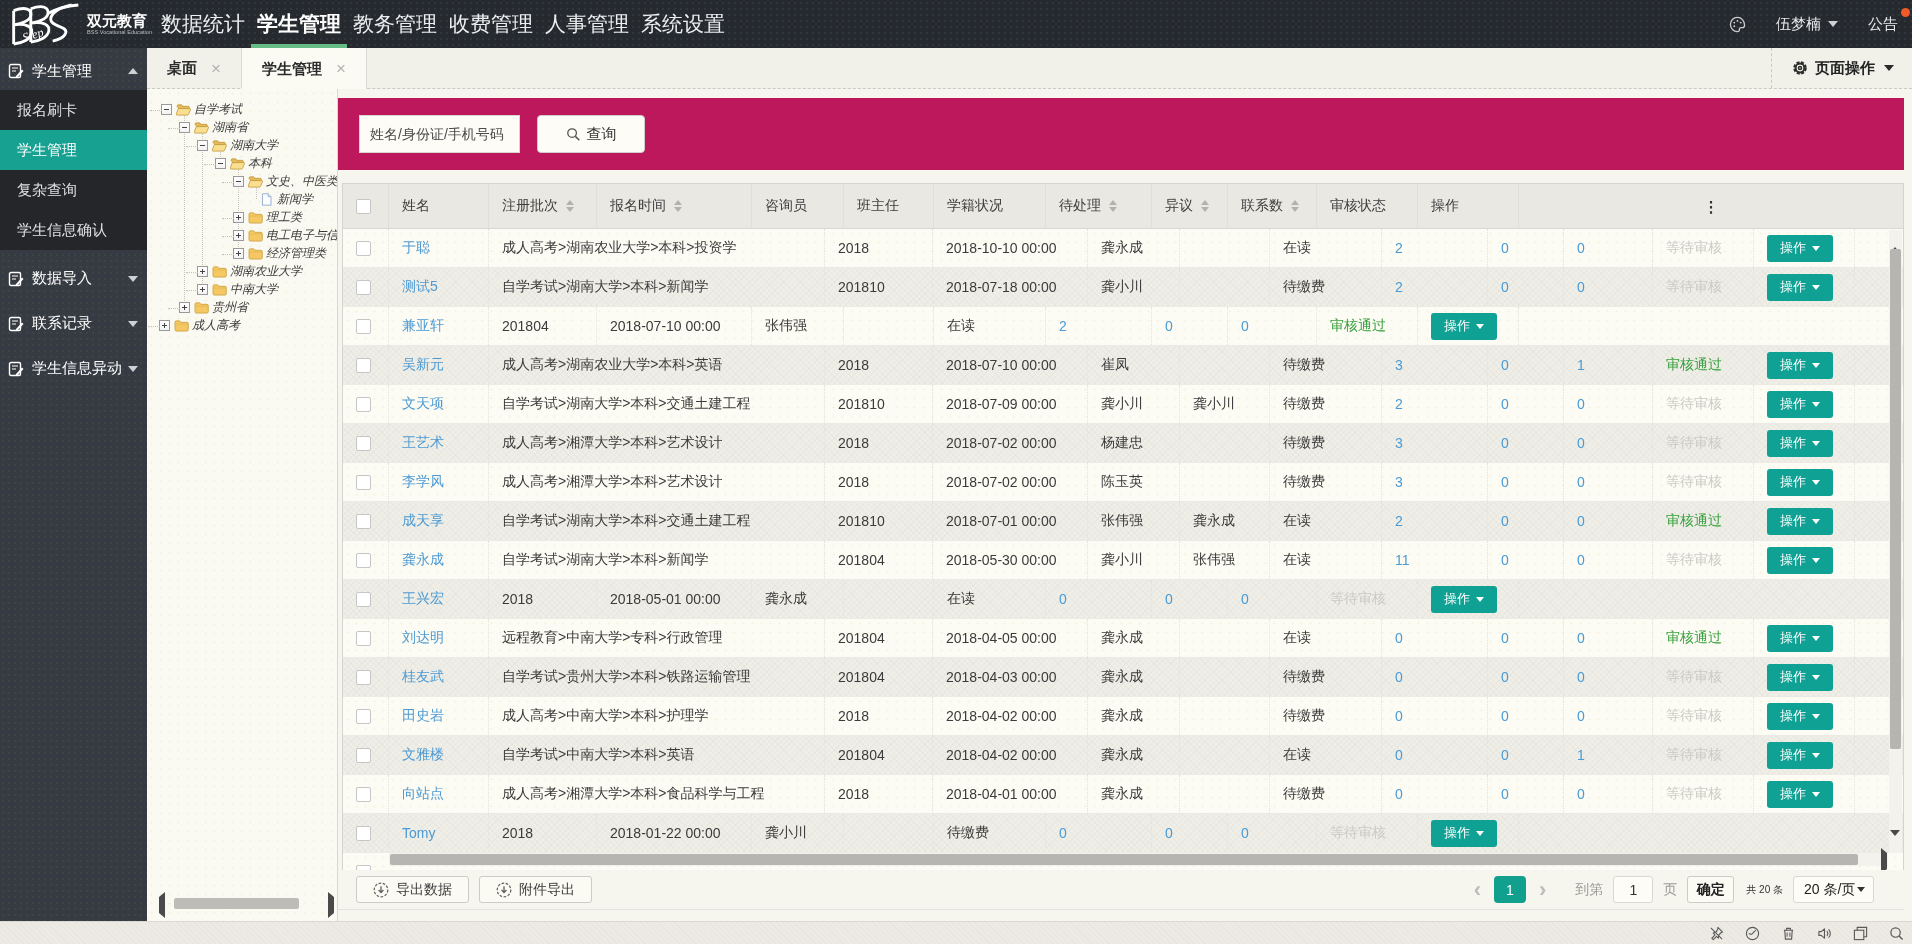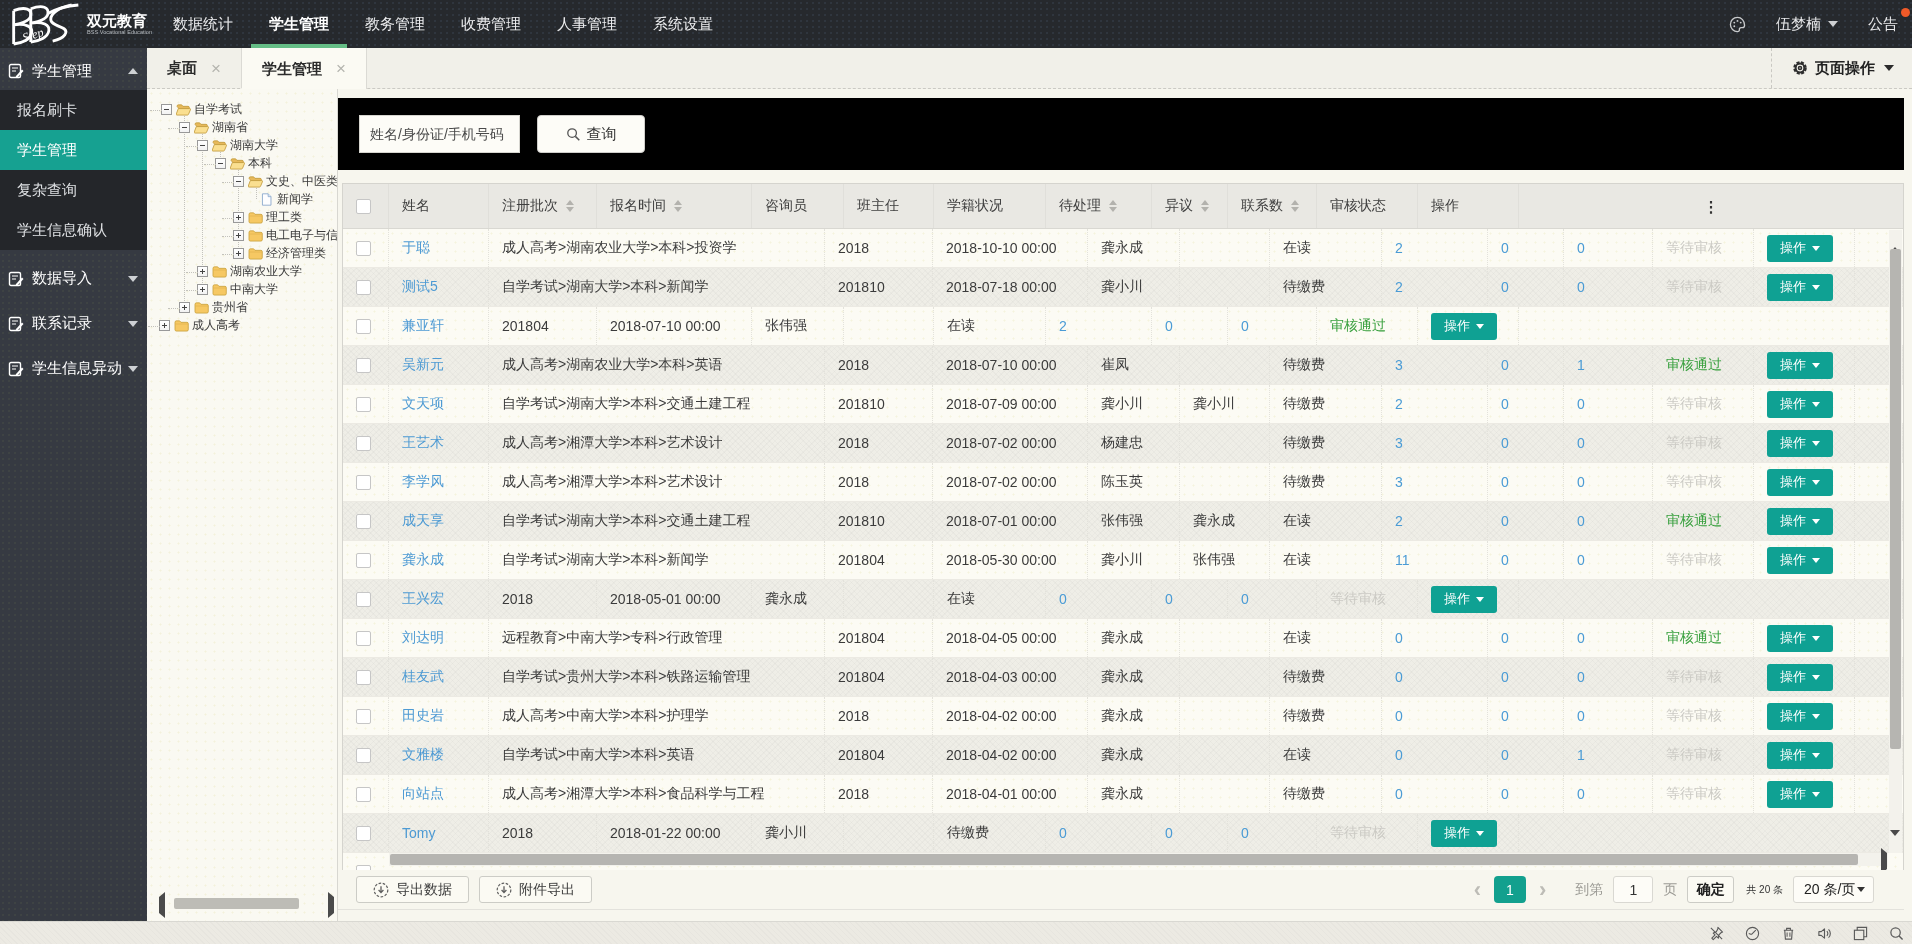--- a/index.html
+++ b/index.html
@@ -11,21 +11,21 @@
   
   .navbar { position:absolute; left:0; top:0; width:1912px; height:48px; background:#26292d;
             background-image:radial-gradient(rgba(90,110,140,.18) 0.8px, transparent 1.1px); background-size:6px 6px;
             display:flex; align-items:center; }
   .brand { display:flex; align-items:center; width:155px; flex:0 0 auto; padding-left:7px; }
   .brand-mark { width:78px; height:46px; flex:0 0 auto; }
   .brand-text { margin-left:2px; }
   .brand-name { color:#fff; font-size:15px; font-weight:bold; line-height:17px; white-space:nowrap; }
   .brand-sub { color:#b7bbbf; font-size:7px; transform:scale(.8); transform-origin:left top; white-space:nowrap; }
   .nav-items { display:flex; height:48px; flex:0 0 auto; }
-  .nav-item { width:96px; height:48px; line-height:48px; text-align:center; color:#edeef0; font-size:15px; position:relative; cursor:pointer; }
+  .nav-item { width:96px; height:48px; line-height:48px; text-align:center; color:#edeef0; font-size:21px; position:relative; cursor:pointer; }
   .nav-item.active { font-weight:bold; color:#fff; }
   .nav-item.active::after { content:""; position:absolute; left:0; bottom:0; width:96px; height:4px; background:#65bd85; }
   .nav-right { margin-left:auto; display:flex; align-items:center; height:48px; padding-right:4px; }
   .icon-palette { width:17px; height:17px; margin-right:30px; }
   .nav-user { color:#e9eaec; font-size:15px; display:flex; align-items:center; cursor:pointer; }
   .caret-down { display:inline-block; width:0; height:0; border-left:5px solid transparent; border-right:5px solid transparent; border-top:6px solid #cfd1d4; margin-left:7px; }
   .nav-notice { position:relative; color:#e9eaec; font-size:15px; margin-left:30px; padding-right:10px; cursor:pointer; }
   .notice-dot { position:absolute; right:-2px; top:-7px; width:9px; height:9px; border-radius:50%; background:#f05a28; }
 
   
@@ -45,40 +45,40 @@
   .tabbar { position:absolute; left:147px; top:48px; width:1765px; height:41px; background:#f1f0e9; border-bottom:1px dashed #cbcac4; display:flex;gap:24px; }
   .tab { height:40px; line-height:40px; padding:0 20px; border-right:1px solid #dbdad4; display:flex; align-items:center; font-size:15px; font-weight:bold; color:#2b2b2b; cursor:pointer; background:#f1f0e9; }
   .tab.active { background:#fbfaf3; height:41px; }
   .tab-close { margin-left:14px; color:#b4b4ae; font-size:17px; font-weight:normal; line-height:1; cursor:pointer; }
   .page-actions { margin-left:auto; display:flex; align-items:center; border-left:1px dashed #c9c8c2; padding:0 18px 0 20px; height:40px; cursor:pointer; }
   .icon-gear { width:16px; height:16px; margin-right:7px; }
   .page-actions-label { font-size:15px; font-weight:bold; color:#222; }
   .page-actions .caret-down { border-top-color:#2b2b2b; margin-left:9px; }
 
   
-  .tree-panel { position:absolute; left:147px; top:89px; width:191px; height:832px; background:#faf9f2; border-right:1px solid #d8d7d1; overflow:hidden; background-image:radial-gradient(rgba(222,218,150,.22) 0.9px, transparent 1.2px); background-size:9px 9px; }
+  .tree-panel { position:absolute; left:147px; top:89px; width:191px; height:832px; background:#faf9f2; border-right:1px solid #d8d7d1; overflow:hidden; background-image:radial-gradient(rgba(222,218,150,.22) 0.9px, transparent 1.2px); background-size:9px 9px;font-style:italic; }
   .tree-nodes { position:absolute; left:0; top:11px; width:100%; }
   .tree-node { position:absolute; height:18px; display:flex; align-items:center; white-space:nowrap; cursor:pointer; }
   .tree-toggle { position:relative; width:11px; height:11px; flex:0 0 auto; border:1px solid #999; background:linear-gradient(#fff,#f2f2f2); margin-right:4px; }
   .tree-toggle::before { content:""; position:absolute; left:2px; top:4px; width:5px; height:1px; background:#444; }
   .tree-toggle.plus::after { content:""; position:absolute; left:4px; top:2px; width:1px; height:5px; background:#444; }
   .tree-toggle::after { content:""; }
   .tree-stub { position:absolute; width:12px; height:1px; border-top:1px dotted #c3c2bc; }
   .tree-ico { width:15px; height:13px; flex:0 0 auto; margin-right:3px; }
   .tree-label { font-size:12px; color:#3a3a3a; }
   .tree-trunk { position:absolute; width:1px; border-left:1px dotted #c3c2bc; }
   .tree-hscroll { position:absolute; left:12px; bottom:11px; width:175px; height:13px; }
   .tree-hscroll .sb-btn { position:absolute; top:0; width:9px; height:13px; }
   .tree-hscroll .sb-thumb { position:absolute; left:15px; top:1px; width:125px; height:11px; background:#bdbcb6; border-radius:2px; }
   .arr-left { width:0; height:0; border-top:5px solid transparent; border-bottom:5px solid transparent; border-right:6px solid #4a4a4a; margin-top:2px; }
   .arr-right { width:0; height:0; border-top:5px solid transparent; border-bottom:5px solid transparent; border-left:6px solid #4a4a4a; margin-top:2px; margin-left:3px; }
 
   
   .main { position:absolute; left:338px; top:89px; width:1574px; height:832px; }
-  .toolbar { position:absolute; left:0; top:9px; width:1566px; height:72px; background:#000000; display:flex; align-items:center; padding-left:21px; }
+  .toolbar { position:absolute; left:0; top:9px; width:1566px; height:72px; background:#be185d; display:flex; align-items:center; padding-left:21px; }
   .search-input { width:161px; height:38px; background:#fdfcf7; border:1px solid #d6d5cf; padding:0 10px; font-size:14px; color:#444; font-family:inherit; }
   .search-input::placeholder { color:#4a4a4a; opacity:1; }
   .search-btn { margin-left:17px; width:108px; height:38px; background:#fdfcf7; border:1px solid #cfceca; border-radius:4px; display:flex; align-items:center; justify-content:center; font-size:15px; color:#333; cursor:pointer; font-family:inherit; }
   .icon-search { width:15px; height:15px; margin-right:6px; }
 
   
   .grid { position:absolute; left:4px; top:94px; width:1562px; height:687px; border:1px solid #d5d4ce; background:#fcfbf4; }
   .grid-header { display:flex; height:45px; background:#e9e8e3; border-bottom:1px solid #d9d8d2; }
   .gh-cell { display:flex; align-items:center; padding-left:13px; font-size:14px; color:#3e3e3e; border-right:1px solid #e0dfda; overflow:hidden; white-space:nowrap; }
   .gh-cell:last-child { border-right:none; }

